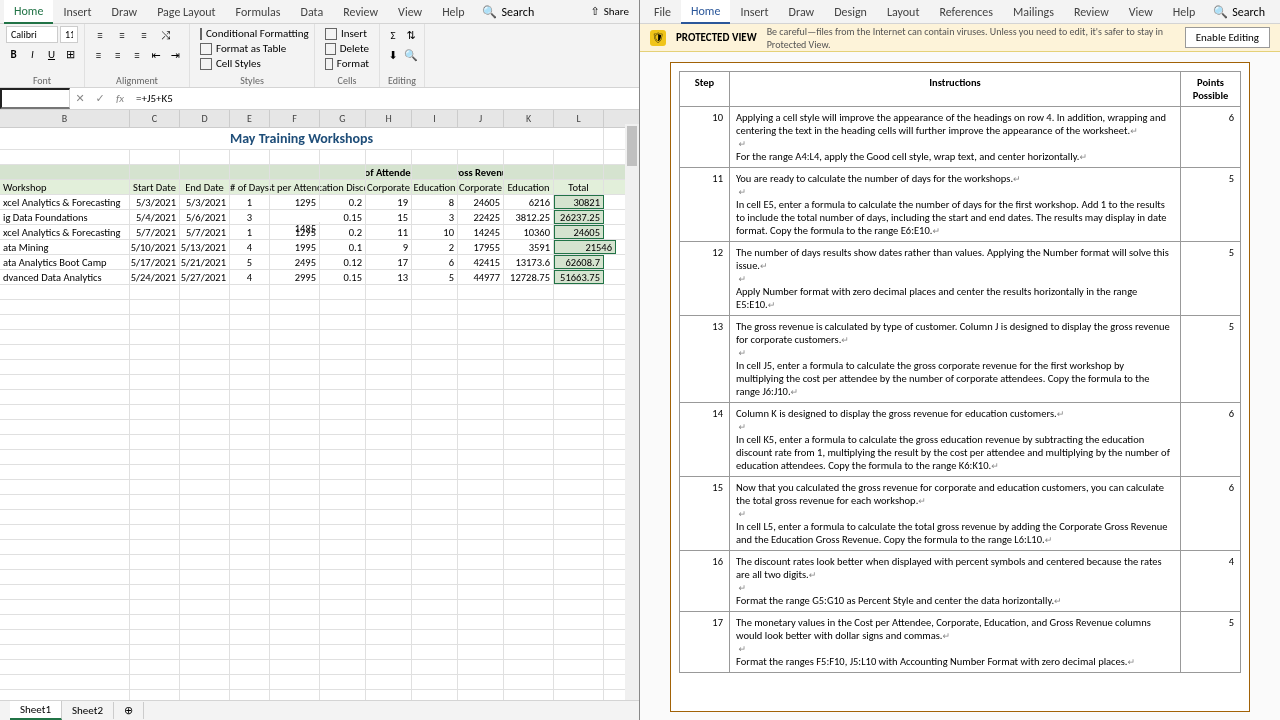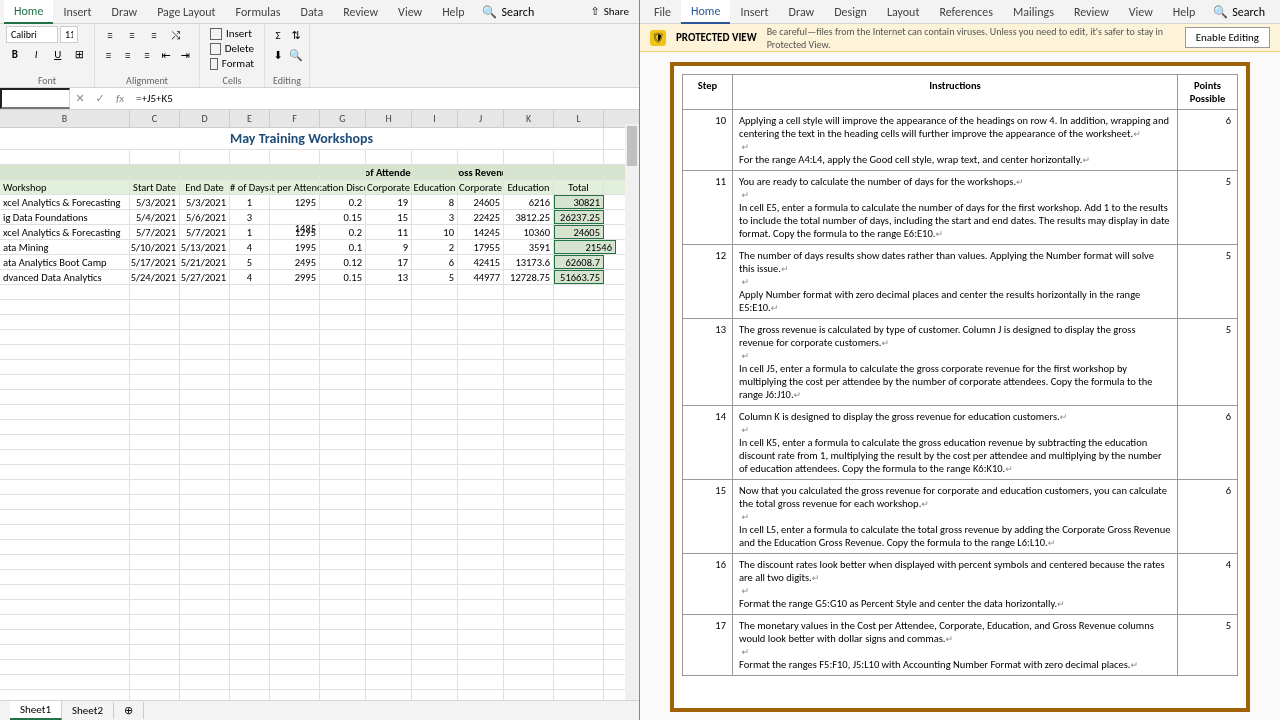--- a/index.html
+++ b/index.html
@@ -40,21 +40,21 @@
 .cell.sel { background: #d5e3cf; border: 1px solid #217346; }
 .sheet-tabs { display: flex; background: #f3f3f3; border-top: 1px solid #d4d4d4; height: 20px; font-size: 11px; align-items: center; padding-left: 10px; }
 .sheet-tab { padding: 2px 10px; cursor: pointer; border-right: 1px solid #ccc; }
 .sheet-tab.active { background: #fff; border-bottom: 2px solid #217346; }
 .protected-view { display: flex; align-items: center; background: #fdf3d9; border-bottom: 1px solid #e5d178; height: 28px; font-size: 11px; padding: 0 10px; gap: 10px; }
 .pv-shield { width: 16px; height: 16px; background: #f0c419; border-radius: 3px; display: flex; align-items: center; justify-content: center; font-size: 10px; }
 .pv-title { font-weight: 600; font-size: 11px; }
 .pv-text { color: #555; font-size: 10px; flex: 1; }
 .pv-btn { border: 1px solid #999; background: #fff; padding: 3px 10px; cursor: pointer; font-size: 11px; }
 .doc-area { flex: 1; overflow-y: auto; background: #fafafa; padding: 10px 30px; }
-.doc-page { background: #fff; border: 4px solid #a16207; padding: 8px; min-height: 650px; }
+.doc-page { background: #fff; border: 1px solid #a16207; padding: 8px; min-height: 650px; }
 .inst-table { width: 100%; border-collapse: collapse; font-size: 10.5px; }
 .inst-table td, .inst-table th { border: 1px solid #999; padding: 4px 6px; vertical-align: top; }
 .inst-table th { font-weight: 600; text-align: center; background: #fff; }
 .step-col { width: 50px; text-align: right; }
 .pts-col { width: 60px; text-align: right; }
 .para-mark { color: #888; font-size: 9px; }
 .scrollbar-v { position: absolute; right: 0; top: 14px; bottom: 0; width: 14px; background: #f0f0f0; }
 .sb-thumb { background: #c0c0c0; height: 40px; margin: 2px; }
 </style>
 </head>
@@ -75,21 +75,21 @@
         <span>🔍</span>
         <span>Search</span>
       </span>
     <span class="share-btn">
         <span>⇧</span>
         <span>Share</span>
       </span>
   </div>
 
   <div class="toolbar">
-    <div class="toolbar-group" style="width:95px">
+    <div class="toolbar-group" style="width:85px">
       <div class="font-box">
         <input class="font-select" style="width: 52px;" value="Calibri">
         <input class="font-select" style="width: 18px;" value="11">
       </div>
       <div class="tool-row">
         <span class="tool-btn">
             <b>B</b>
           </span>
         <span class="tool-btn">
             <i>I</i>
@@ -109,20 +109,35 @@
         <span class="tool-btn">⤭</span>
       </div>
       <div class="tool-row">
         <span class="tool-btn">≡</span>
         <span class="tool-btn">≡</span>
         <span class="tool-btn">≡</span>
         <span class="tool-btn">⇤</span>
         <span class="tool-btn">⇥</span>
       </div>
       <div class="toolbar-group-label">Alignment</div>
+    </div>
+    <div class="toolbar-group" style="width:125px">
+      <div class="tool-btn-wide">
+          <span class="icon-sq"></span>
+          <span>Conditional Formatting</span>
+        </div>
+      <div class="tool-btn-wide">
+          <span class="icon-sq"></span>
+          <span>Format as Table</span>
+        </div>
+      <div class="tool-btn-wide">
+          <span class="icon-sq"></span>
+          <span>Cell Styles</span>
+        </div>
+      <div class="toolbar-group-label">Styles</div>
     </div>
     <div class="toolbar-group" style="width:65px">
       <div class="tool-btn-wide">
           <span class="icon-sq"></span>
           <span>Insert</span>
         </div>
       <div class="tool-btn-wide">
           <span class="icon-sq"></span>
           <span>Delete</span>
         </div>

